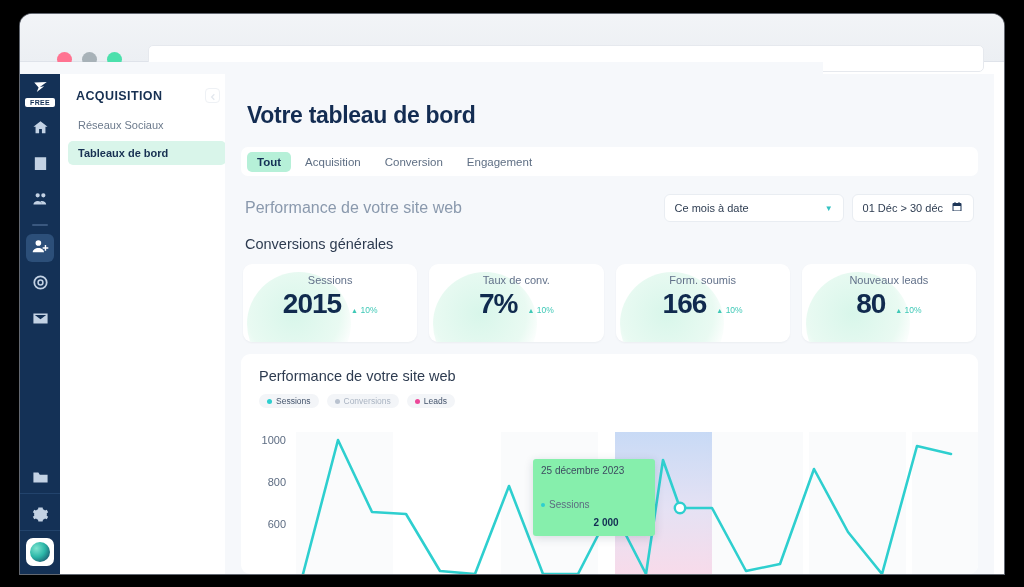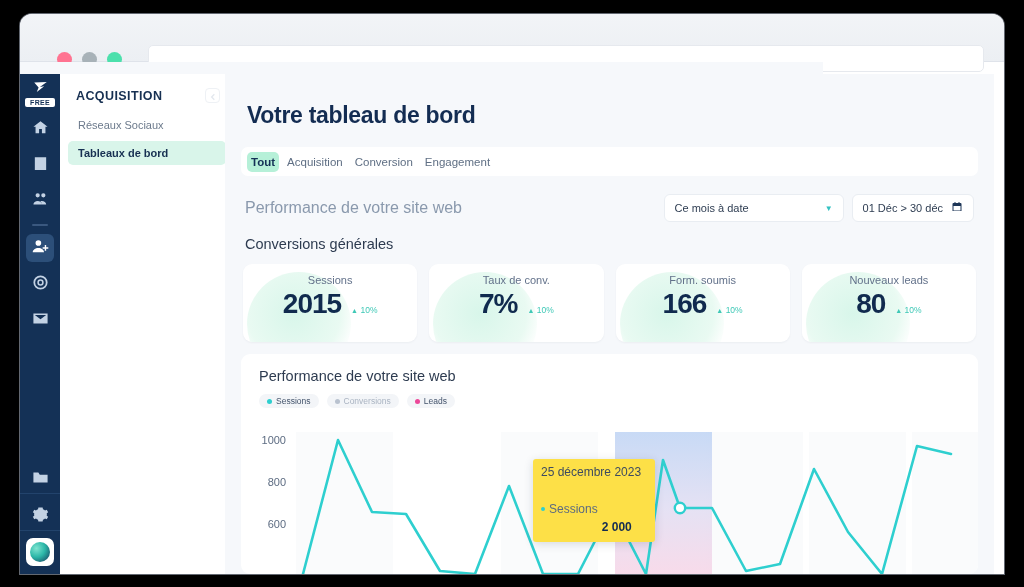--- a/index.html
+++ b/index.html
@@ -122,21 +122,21 @@
     padding: 28px 6px 0 6px; letter-spacing:-.3px;
   }
 
   
   #tabs-bar {
     margin-top: 18px;
     background:#ffffff; border-radius:7px; height:29px;
     display:flex; align-items:center; padding: 0 6px;
   }
   .tab {
-    font-size: 11.5px; color:#5f6f84; padding: 4px 4px; border-radius:5px;
+    font-size: 11.5px; color:#5f6f84; padding: 4px 10px; border-radius:5px;
     margin-right: 4px;
   }
   .tab.active { background:#b6f0d8; color:#143156; font-weight:bold; }
 
   
   #section-row {
     margin-top: 18px; display:flex; align-items:center; justify-content:space-between;
     padding: 0 4px;
   }
   #section-title { font-size: 16px; color:#8a99ad; }
@@ -196,24 +196,24 @@
   }
   .legend-pill.muted { color:#aab4c2; }
   .legend-dot { width:5px; height:5px; border-radius:50%; }
 
   #chart-area { position:absolute; left:0; top:70px; width:769px; height:150px; }
   #chart-area svg { display:block; }
 
   
   #chart-tooltip {
     position:absolute; left: 292px; top: 105px;
-    width: 122px; background:#fde047;
+    width: 122px; background:#86efac;
     box-shadow: 0 2px 10px rgba(25,45,75,.16);
     border-radius: 3px; padding: 6px 8px 8px 8px;
-    font-size: 12px; color:#3d4b60;
+    font-size: 10px; color:#3d4b60;
   }
   #tooltip-date { color:#3d4b60; }
   #tooltip-series { display:flex; align-items:center; gap:4px; margin-top:5px; color:#2a3purple; }
   #tooltip-series .tdot { width:4px;height:4px;border-radius:50%; background:#2ecfcf; }
   #tooltip-series .tlabel { color:#5c6b80; }
   #tooltip-series .tval { font-weight:bold; color:#132c52;margin-top:36px; }
 </style>
 </head>
 <body>
 

